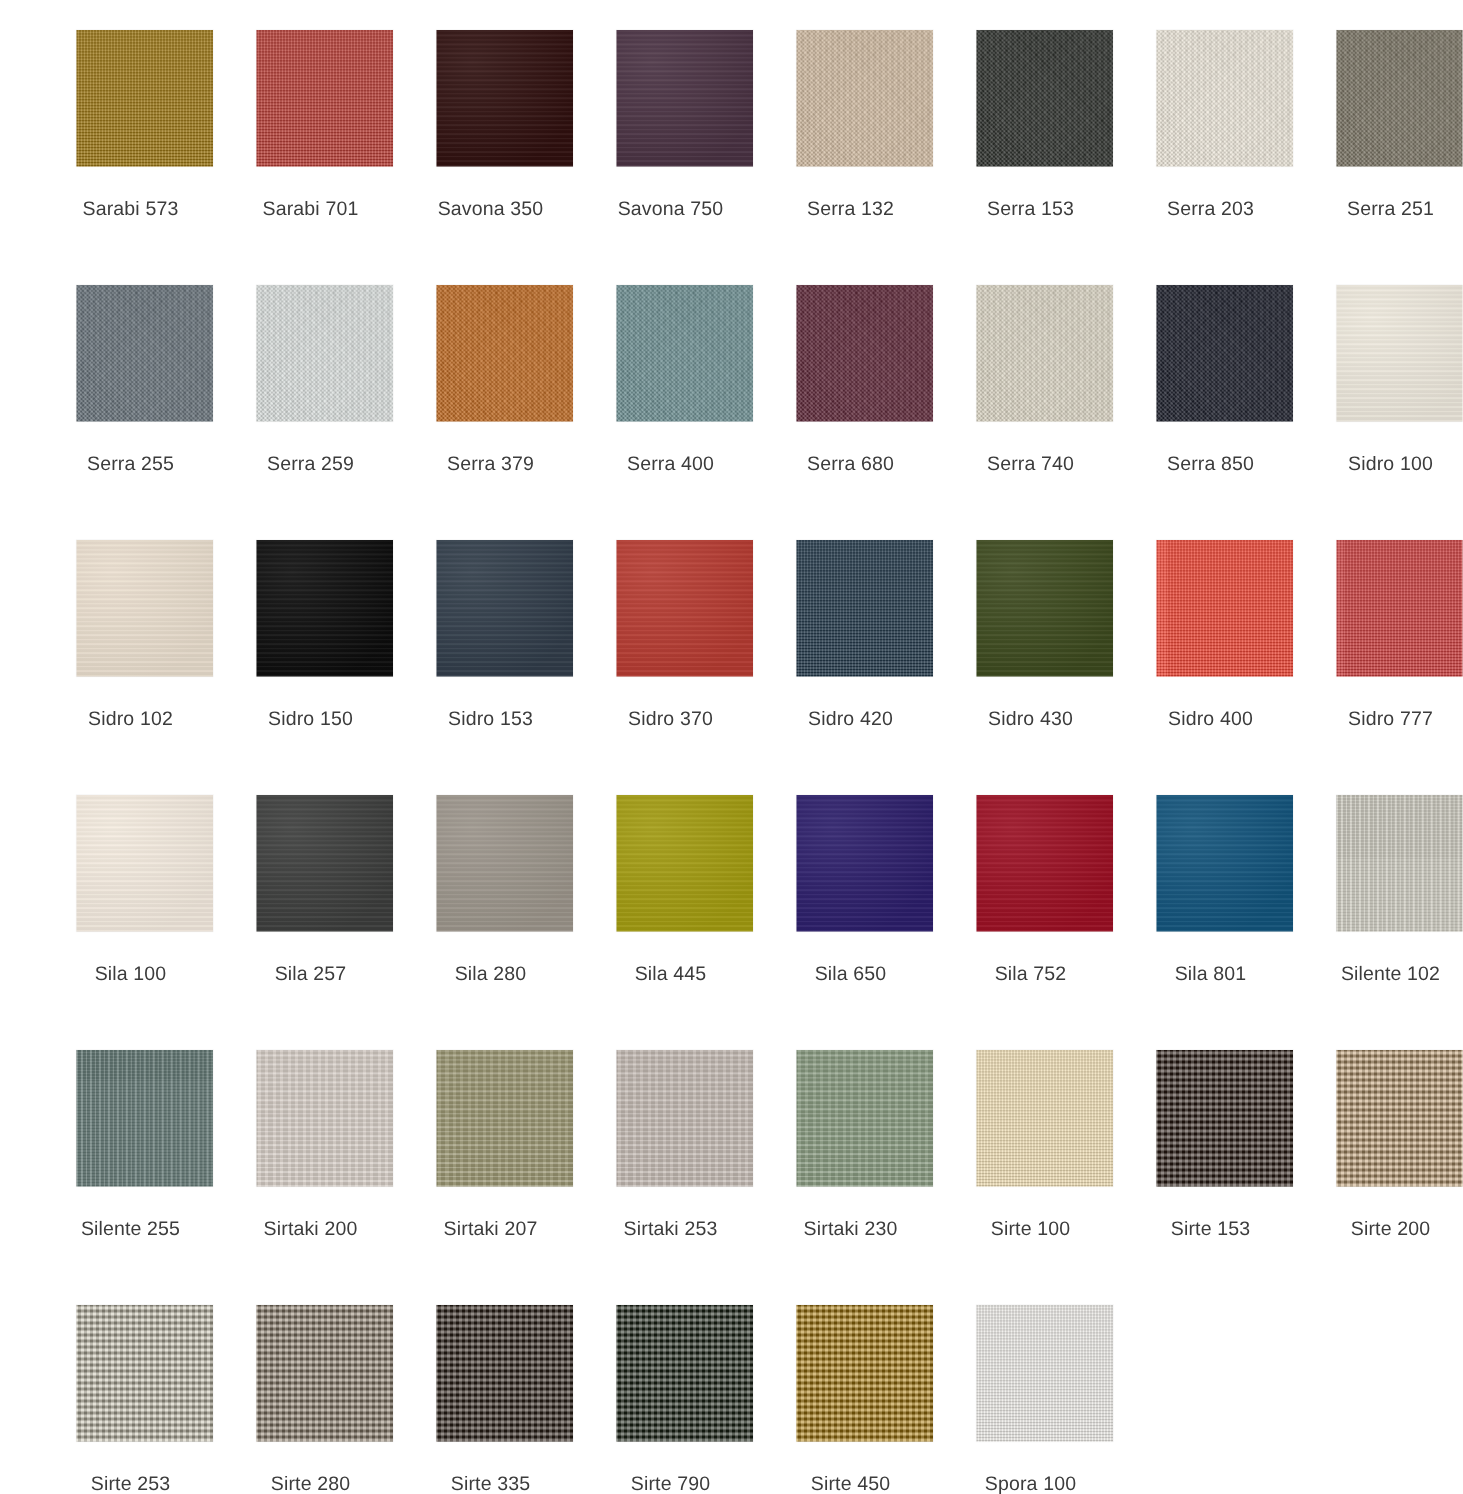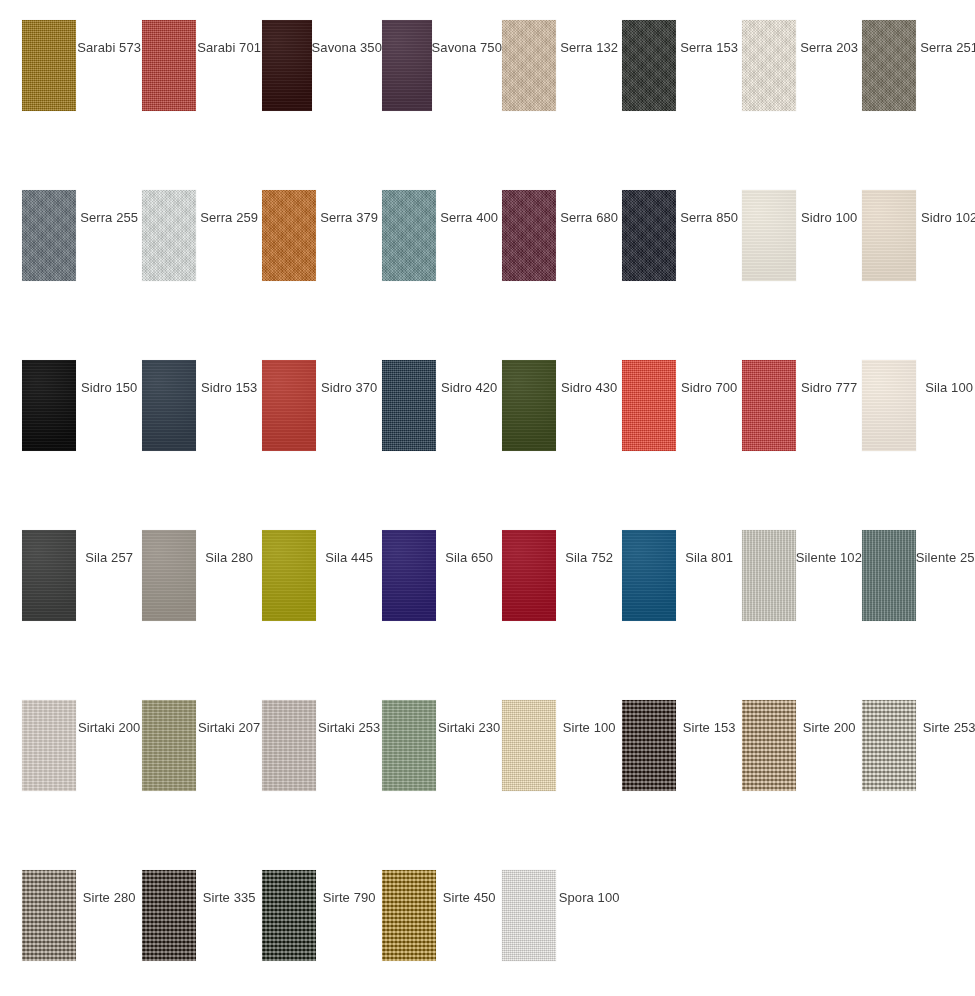--- a/index.html
+++ b/index.html
@@ -23,22 +23,22 @@
     display: grid;
     grid-template-columns: repeat(8, 120px);
     grid-template-rows: repeat(6, 170px);
     align-content: start;
   }
 
   .swatch-cell {
     width: 120px;
     height: 170px;
     display: flex;
-    flex-direction: row;
-    align-items: flex-start;
+    flex-direction: column;
+    align-items: flex-end;
   }
 
   .swatch-chip {
     position: relative;
     width: 91px;
     height: 91px;
     overflow: hidden;
     background-color: #cccccc;
     box-shadow: 0 0 0 0.5px rgba(0,0,0,0.04);
   }
@@ -207,20 +207,26 @@
       </div>
       <div class="swatch-label">Serra 400</div>
     </div>
     <div class="swatch-cell">
       <div class="swatch-chip tex-felt" style="background-color: rgb(94, 39, 56);">
         <div class="weave"></div>
       </div>
       <div class="swatch-label">Serra 680</div>
     </div>
     <div class="swatch-cell">
+      <div class="swatch-chip tex-felt" style="background-color: rgb(221, 215, 198);">
+        <div class="weave"></div>
+      </div>
+      <div class="swatch-label">Serra 740</div>
+    </div>
+    <div class="swatch-cell">
       <div class="swatch-chip tex-felt" style="background-color: rgb(27, 30, 42);">
         <div class="weave"></div>
       </div>
       <div class="swatch-label">Serra 850</div>
     </div>
     <div class="swatch-cell">
       <div class="swatch-chip tex-smooth" style="background-color: rgb(239, 234, 222);">
         <div class="weave"></div>
       </div>
       <div class="swatch-label">Sidro 100</div>
@@ -258,21 +264,21 @@
     <div class="swatch-cell">
       <div class="swatch-chip tex-smooth" style="background-color: rgb(61, 74, 30);">
         <div class="weave"></div>
       </div>
       <div class="swatch-label">Sidro 430</div>
     </div>
     <div class="swatch-cell">
       <div class="swatch-chip tex-linen" style="background-color: rgb(236, 67, 50);">
         <div class="weave"></div>
       </div>
-      <div class="swatch-label">Sidro 700</div>
+      <div class="swatch-label">Sidro 400</div>
     </div>
     <div class="swatch-cell">
       <div class="swatch-chip tex-linen" style="background-color: rgb(201, 60, 60);">
         <div class="weave"></div>
       </div>
       <div class="swatch-label">Sidro 777</div>
     </div>
     <div class="swatch-cell">
       <div class="swatch-chip tex-smooth" style="background-color: rgb(245, 236, 224);">
         <div class="weave"></div>

